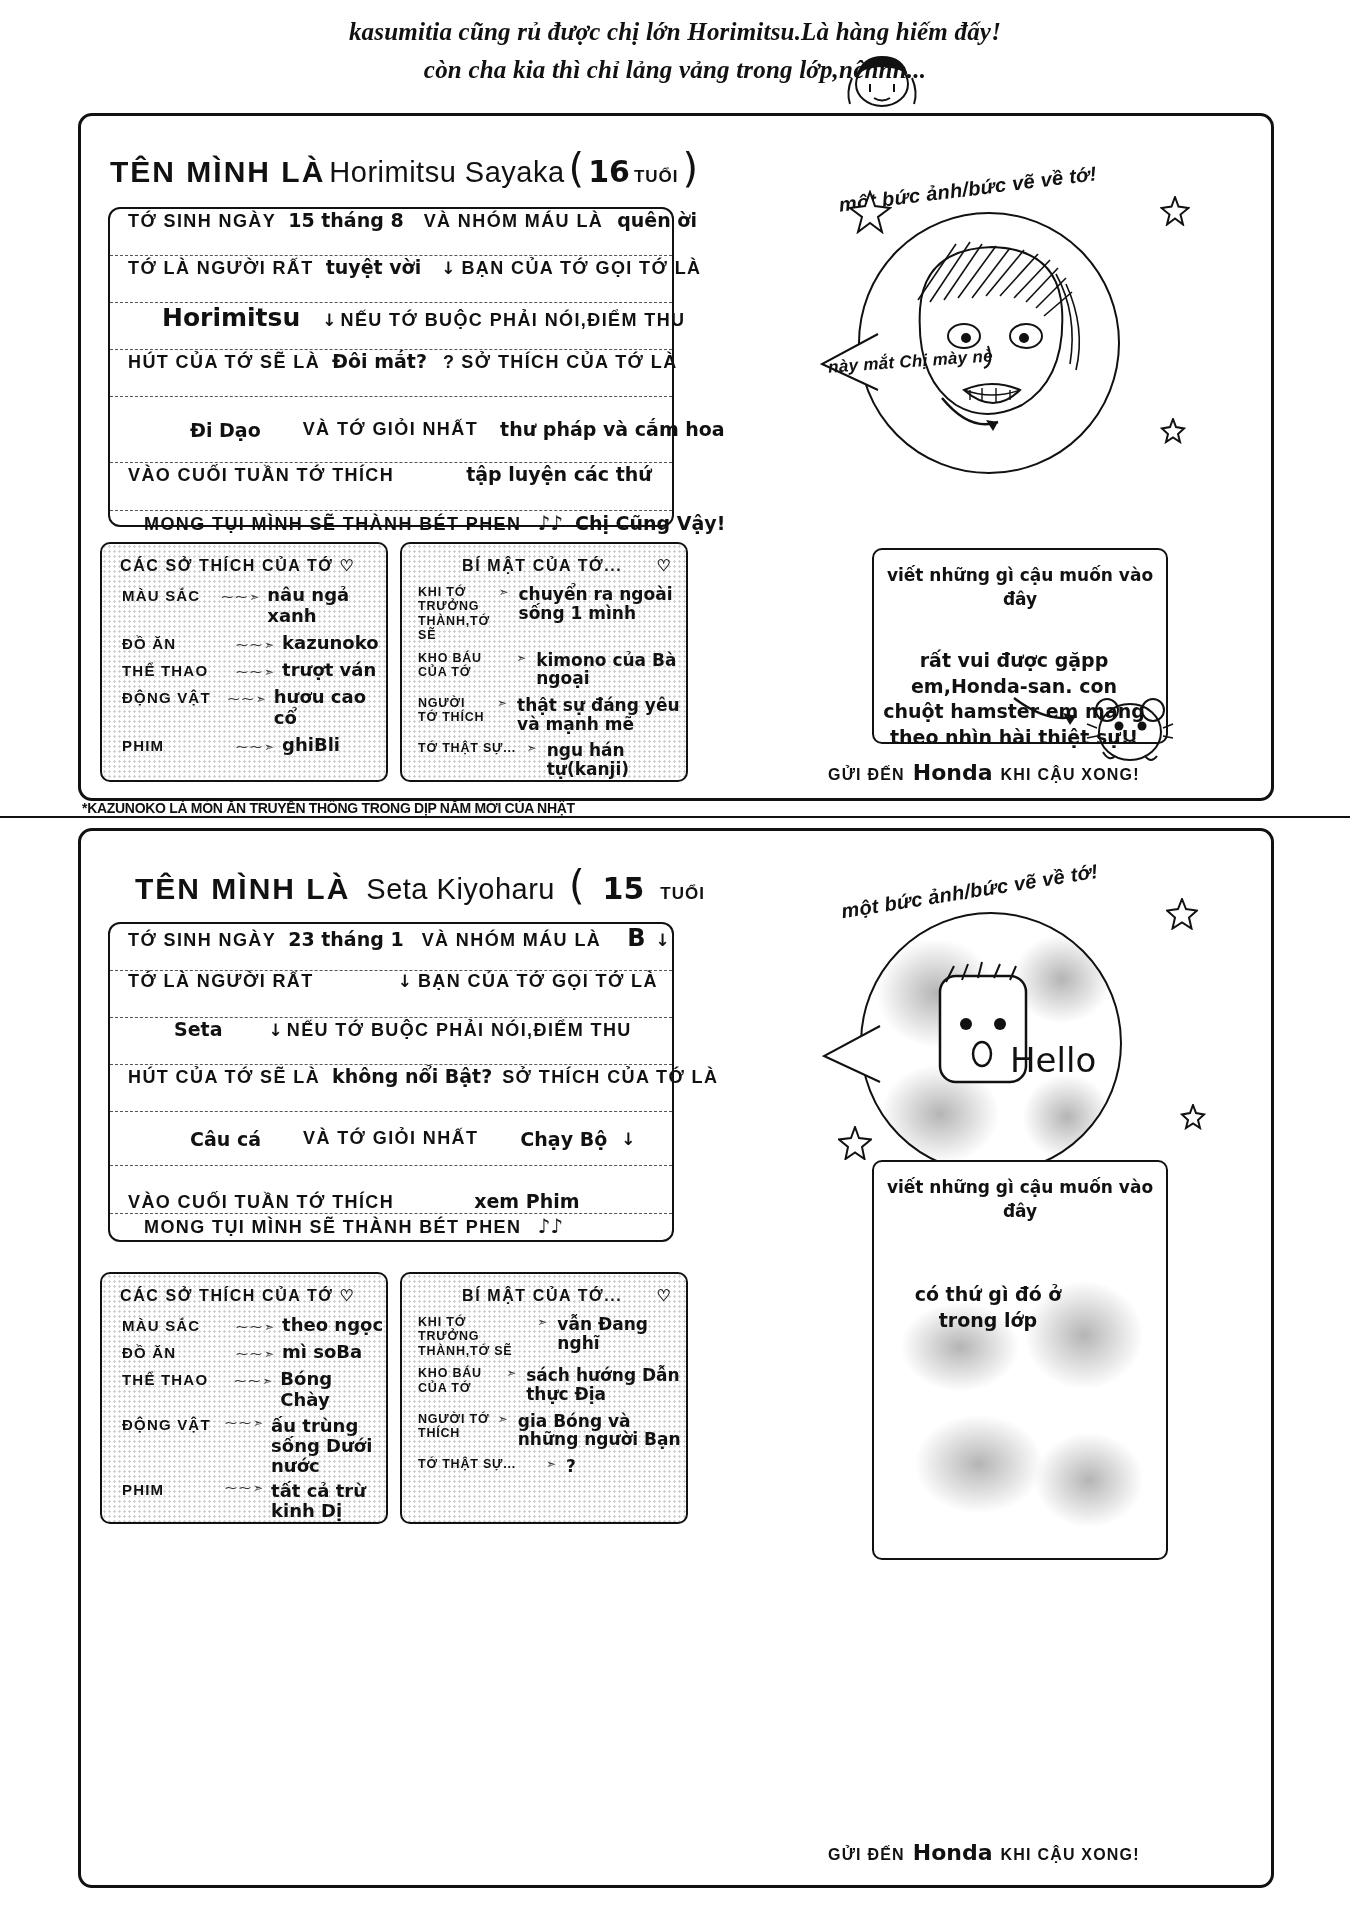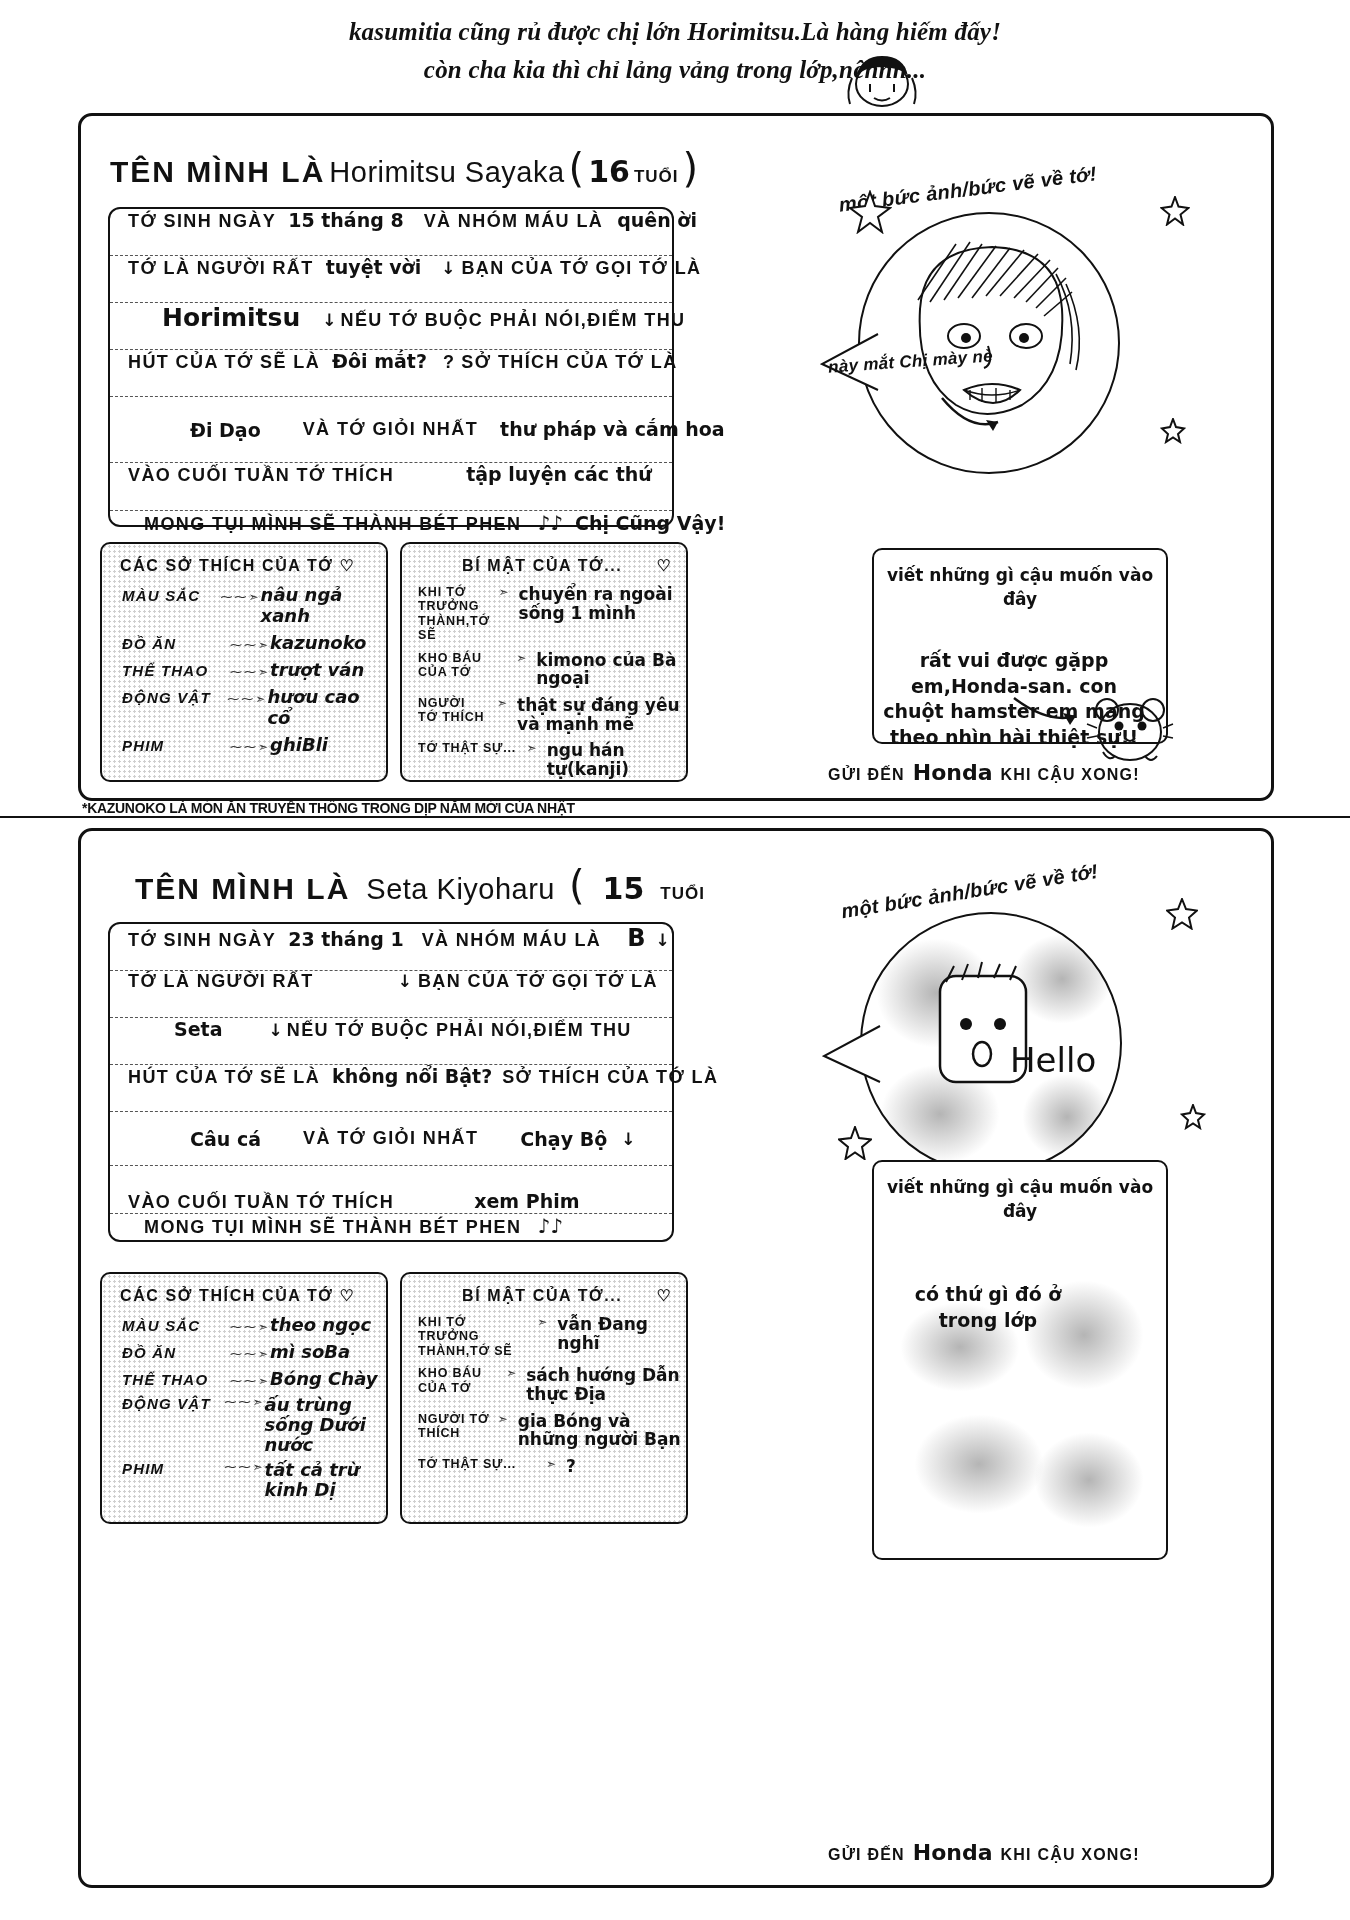--- a/index.html
+++ b/index.html
@@ -112,24 +112,23 @@
   .subbox.tex { background-image:
       radial-gradient(#cfcfcf 1px, transparent 1.2px);
     background-size:5px 5px; }
   .sub-title {
     font-family:"Liberation Sans", sans-serif;
     font-weight:bold; font-size:16px; letter-spacing:1.6px;
     padding:12px 0 6px 18px;
   }
   .heart { font-size:16px; }
   .pair {
-    display:flex; align-items:baseline; 
+    display:flex; align-items:baseline; gap:6px;
     padding:3px 0 3px 20px;
     font-size:15px;
-    font-style:italic;
   }
   .pkey {
     font-family:"Liberation Sans", sans-serif;
     font-weight:bold; font-size:15px; letter-spacing:1.2px;
     width:108px;
   }
   .pdots { letter-spacing:2px; font-size:12px; color:#333; }
   .pval {
     font-family:"DejaVu Sans", sans-serif;
     font-weight:bold; font-size:18px;

